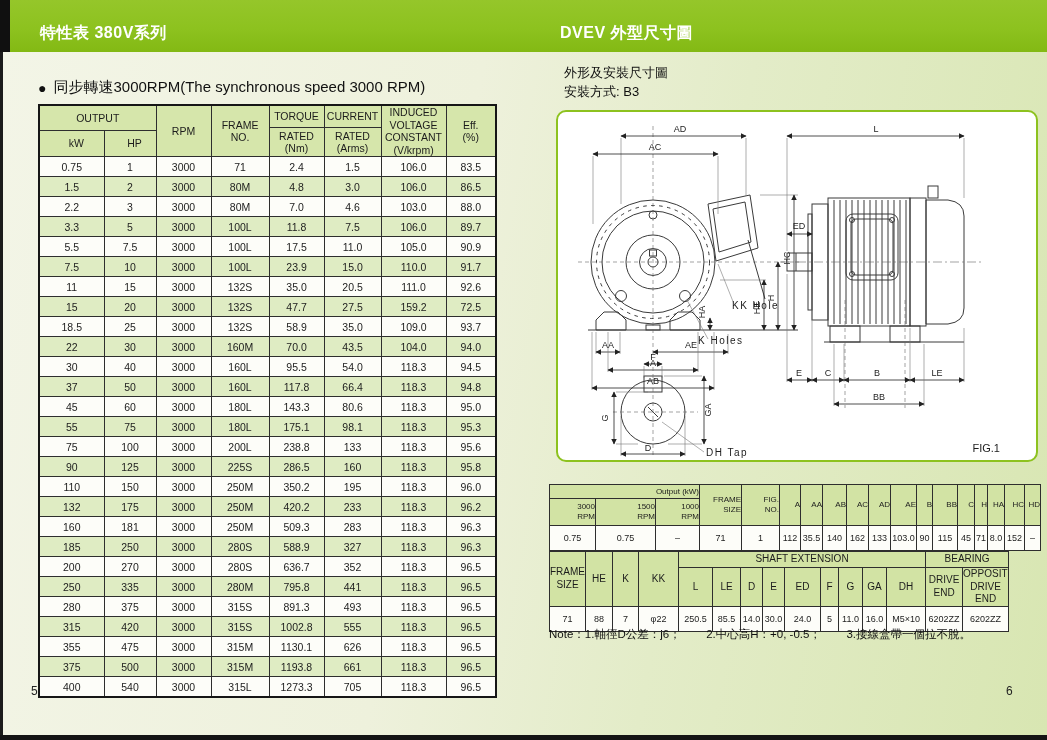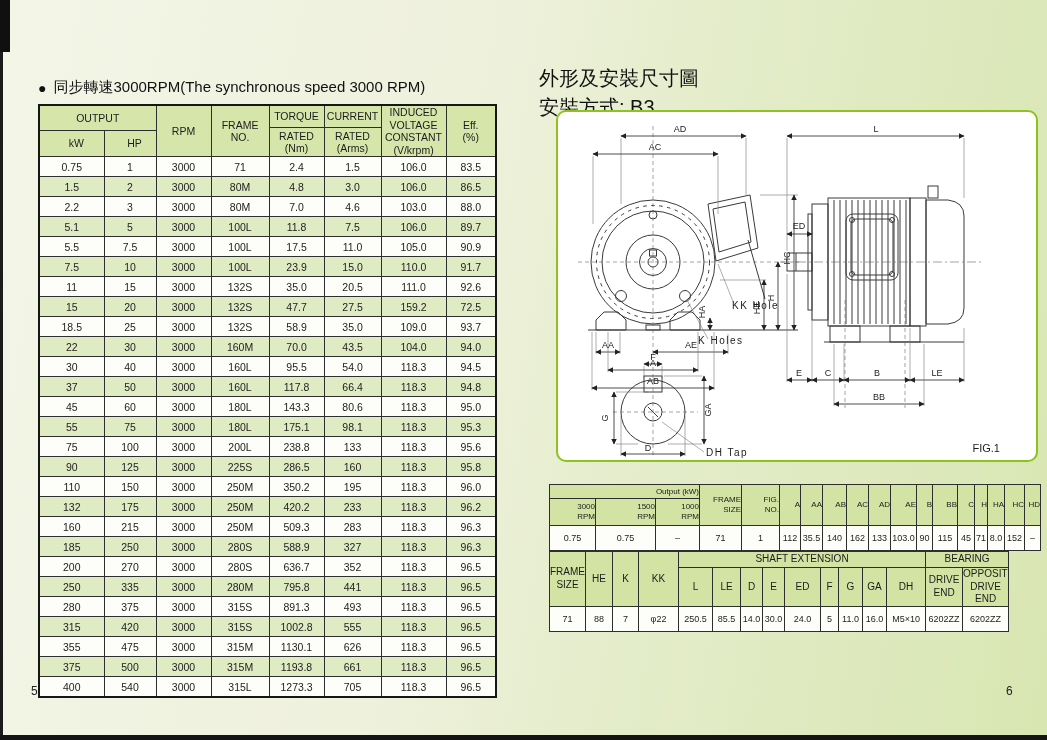--- a/index.html
+++ b/index.html
@@ -21,21 +21,21 @@
   table{border-collapse:collapse;table-layout:fixed;}
   th,td{border:1px solid #2e2e2e;text-align:center;vertical-align:middle;
         white-space:pre-line;padding:0;overflow:hidden;font-weight:normal;color:#1c1c1c;}
 
   .spec{position:absolute;left:38px;top:104px;width:457px;border:2px solid #161616;}
   .spec th{background:#d6e6ab;font-size:10.5px;line-height:1.2;}
   .spec td{font-size:10.5px;height:19px;background:#fdfdf9;}
   .spec tbody tr:nth-child(even) td{background:#dfecc3;}
   .spec tr.h1 th{height:21px;} .spec tr.h2 th{height:22px;} .spec tr.h3 th{height:20px;padding-left:9px;}
 
-  .rhead{position:absolute;left:539px;top:64px;font-size:20px;color:#111;line-height:1.45;}
+  .rhead{position:absolute;left:564px;top:64px;font-size:13px;color:#111;line-height:1.45;}
 
   .panel{position:absolute;left:556px;top:110px;width:482px;height:352px;background:#ffffff;
          border:2px solid #8dc21f;border-radius:10px;box-sizing:border-box;}
   .panel svg{display:block;}
   .dwg{stroke:#3a3a3a;fill:none;stroke-width:1;}
   .dim{stroke:#222;stroke-width:.8;fill:none;}
   .ext{stroke:#777;stroke-width:.6;fill:none;}
   .cl{stroke:#666;stroke-width:.6;fill:none;stroke-dasharray:9 3 2 3;}
   .fcl{stroke:#666;stroke-width:.6;fill:none;stroke-dasharray:4 3;}
   text{font-family:"Liberation Sans","DejaVu Sans",sans-serif;font-size:9px;fill:#1c1c1c;}
@@ -59,20 +59,24 @@
   .pg-l{left:31px;} .pg-r{left:1006px;}
 </style>
 </head>
 <body>
 
 <div class="page">
   <div class="edge-left"></div>
   <div class="corner-top-left"></div>
   <div class="bar-bottom"></div>
 
+  <div class="topbar">
+    <div class="ttl ttl-left">特性表 380V系列</div>
+    <div class="ttl ttl-right">DVEV  外型尺寸圖</div>
+  </div>
 
   <div class="heading-left">
     <span class="bullet">●</span>
     <span>同步轉速3000RPM(The synchronous speed 3000 RPM)</span>
   </div>
 
   <table class="spec">
     <colgroup>
         <col style="width:65px">
         <col style="width:52px">
@@ -134,21 +138,21 @@
           <td>2.2</td>
           <td>3</td>
           <td>3000</td>
           <td>80M</td>
           <td>7.0</td>
           <td>4.6</td>
           <td>103.0</td>
           <td>88.0</td>
         </tr>
         <tr>
-          <td>5.1</td>
+          <td>3.3</td>
           <td>5</td>
           <td>3000</td>
           <td>100L</td>
           <td>11.8</td>
           <td>7.5</td>
           <td>106.0</td>
           <td>89.7</td>
         </tr>
         <tr>
           <td>5.5</td>
@@ -285,21 +289,21 @@
           <td>175</td>
           <td>3000</td>
           <td>250M</td>
           <td>420.2</td>
           <td>233</td>
           <td>118.3</td>
           <td>96.2</td>
         </tr>
         <tr>
           <td>160</td>
-          <td>215</td>
+          <td>181</td>
           <td>3000</td>
           <td>250M</td>
           <td>509.3</td>
           <td>283</td>
           <td>118.3</td>
           <td>96.3</td>
         </tr>
         <tr>
           <td>185</td>
           <td>250</td>
@@ -705,16 +709,17 @@
           <td>5</td>
           <td>11.0</td>
           <td>16.0</td>
           <td>M5×10</td>
           <td>6202ZZ</td>
           <td>6202ZZ</td>
         </tr>
       </tbody>
   </table>
 
+  <div class="note">Note：1.軸徑D公差：j6；        2.中心高H：+0, -0.5；        3.接線盒帶一個拉不脫。</div>
 
   <div class="pgnum pg-l">5</div>
   <div class="pgnum pg-r">6</div>
 </div>
 
 </body></html>

